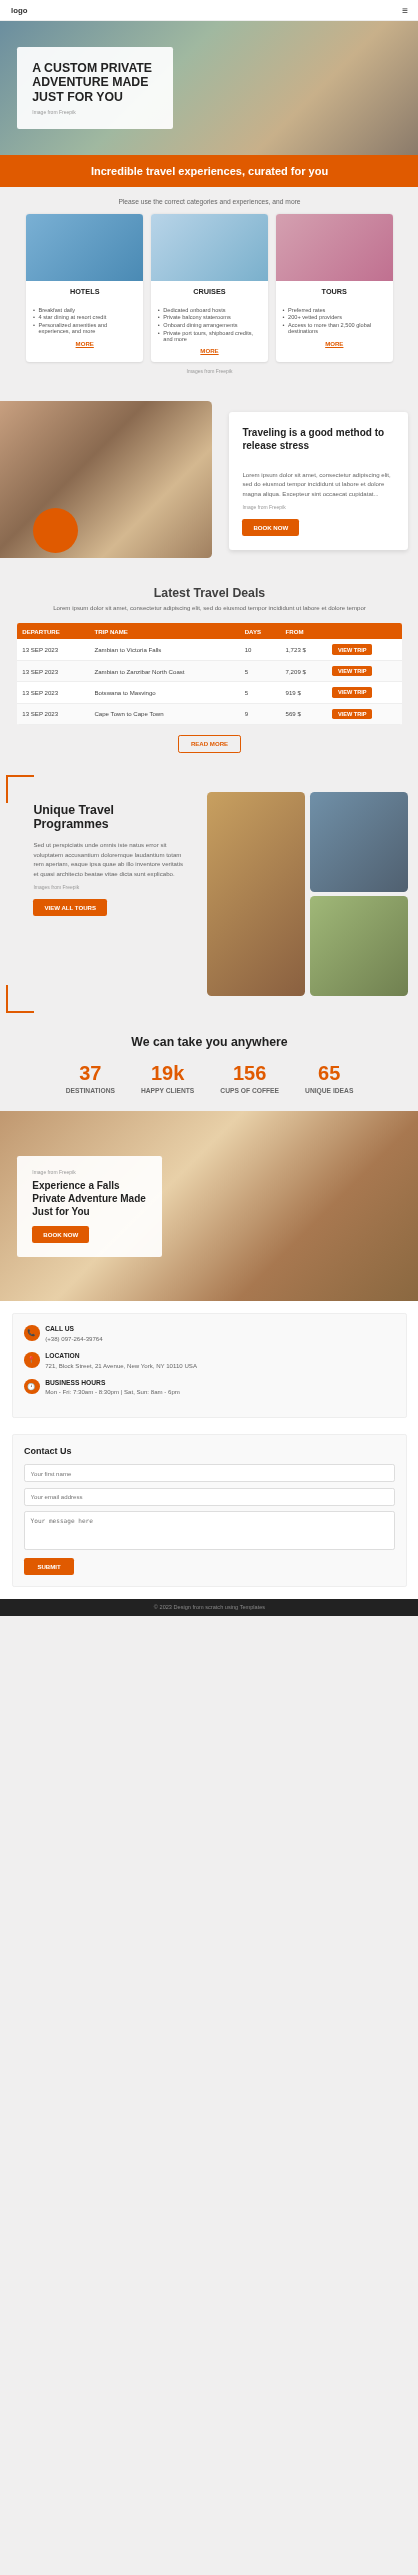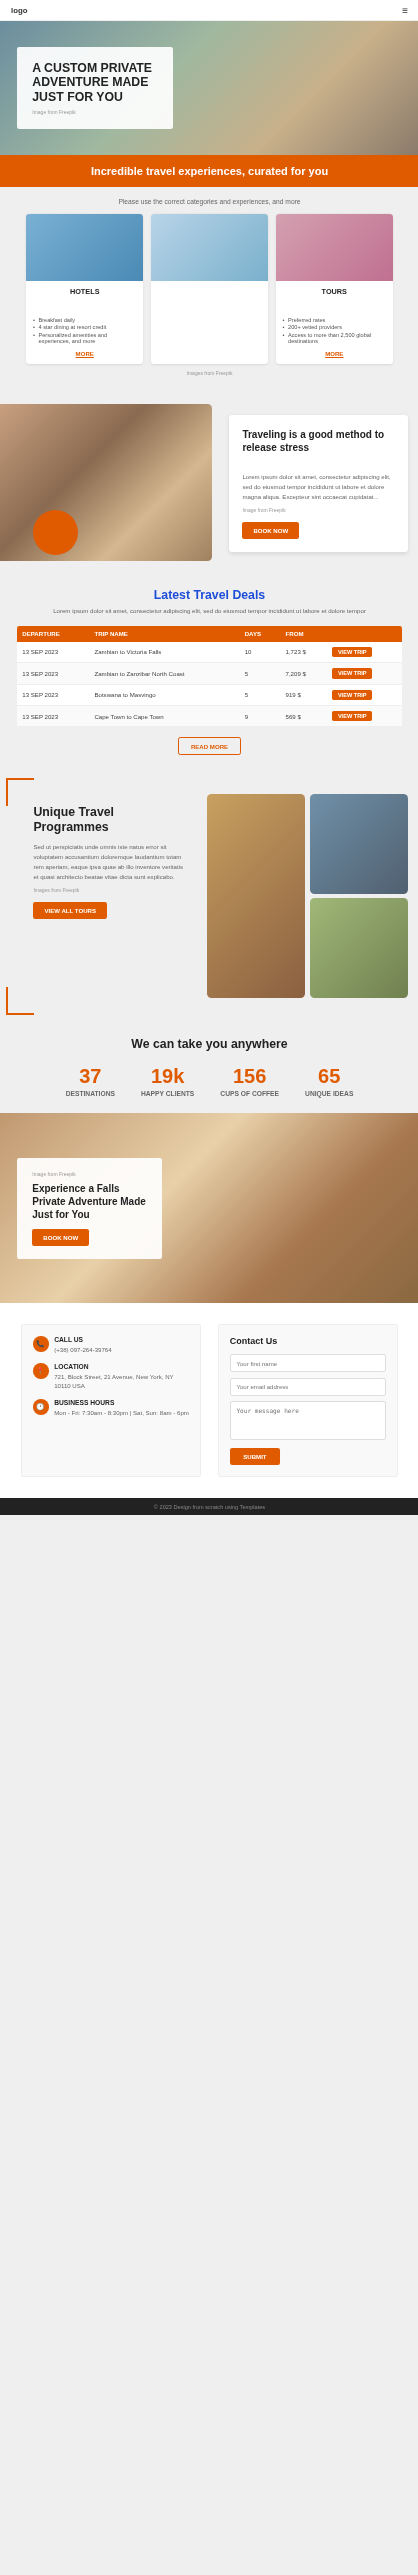--- a/index.html
+++ b/index.html
@@ -79,21 +79,21 @@
     }
     .card-img.hotels { background: linear-gradient(135deg, #7ab0d4 0%, #4a8ab4 100%); }
     .card-img.cruises { background: linear-gradient(135deg, #b8d4e8 0%, #7ab0cc 100%); }
     .card-img.tours { background: linear-gradient(135deg, #d4a0b0 0%, #c07090 100%); }
     .card-body { padding: 5.6px 6.7px 7.8px; }
     .card-title {
       font-weight: 900;
       font-size: 7.3px;
       color: #222;
       text-transform: uppercase;
-      margin-bottom: 21px;
+      margin-bottom: 11px;
       text-align: center;
     }
     .card-features { list-style: none; margin-bottom: 5.6px; }
     .card-features li { font-size: 5.6px; color: #555; margin-bottom: 1.7px; padding-left: 5.6px; position: relative; }
     .card-features li::before { content: "•"; position: absolute; left: 0; color: #555; }
     .card-more {
       display: block;
       text-align: center;
       font-size: 6.1px;
       font-weight: bold;
@@ -153,21 +153,21 @@
 
     
     .deals-section {
       background: #f0efef;
       padding: 16.7px 16.7px;
     }
     .deals-section h2 {
       text-align: center;
       font-size: 12.3px;
       font-weight: 900;
-      color: #1d4ed8;
+      color: #404040;
       margin-bottom: 3.3px;
     }
     .deals-subtitle {
       text-align: center;
       font-size: 6.1px;
       color: #666;
       margin-bottom: 11px;
       line-height: 1.5;
     }
     .deals-table {
@@ -273,23 +273,24 @@
       margin-left: 16.7px;
       border-radius: 2.2px;
       max-width: 145px;
     }
     .adventure-content .img-credit { font-size: 5px; color: #999; margin-bottom: 3.3px; }
     .adventure-content h2 { font-size: 10px; font-weight: 900; color: #222; margin-bottom: 6.7px; line-height: 1.3; }
 
     
     .footer-section {
       background: #fff;
-      padding: 21px;
+      padding: 12px;
       display: flex;
       gap: 16.7px;
+      flex-direction: column;
     }
     .footer-left {
       flex: 1;
       border-radius: 2.2px;
       padding: 11px;
       background: #f9f9f9;
       border: 0.6px solid #eee;
     }
     .footer-info-item {
       display: flex;
@@ -381,20 +382,30 @@
           <li>Breakfast daily</li>
           <li>4 star dining at resort credit</li>
           <li>Personalized amenities and experiences, and more</li>
         </ul>
         <span class="card-more">MORE</span>
       </div>
     </div>
 
     <div class="card">
       <div class="card-img cruises"></div>
+      <div class="card-body">
+        <div class="card-title">CRUISES</div>
+        <ul class="card-features">
+          <li>Dedicated onboard hosts</li>
+          <li>Private balcony staterooms</li>
+          <li>Onboard dining arrangements</li>
+          <li>Private port tours, shipboard credits, and more</li>
+        </ul>
+        <span class="card-more">MORE</span>
+      </div>
     </div>
 
     <div class="card">
       <div class="card-img tours"></div>
       <div class="card-body">
         <div class="card-title">TOURS</div>
         <ul class="card-features">
           <li>Preferred rates</li>
           <li>200+ vetted providers</li>
           <li>Access to more than 2,500 global destinations</li>

